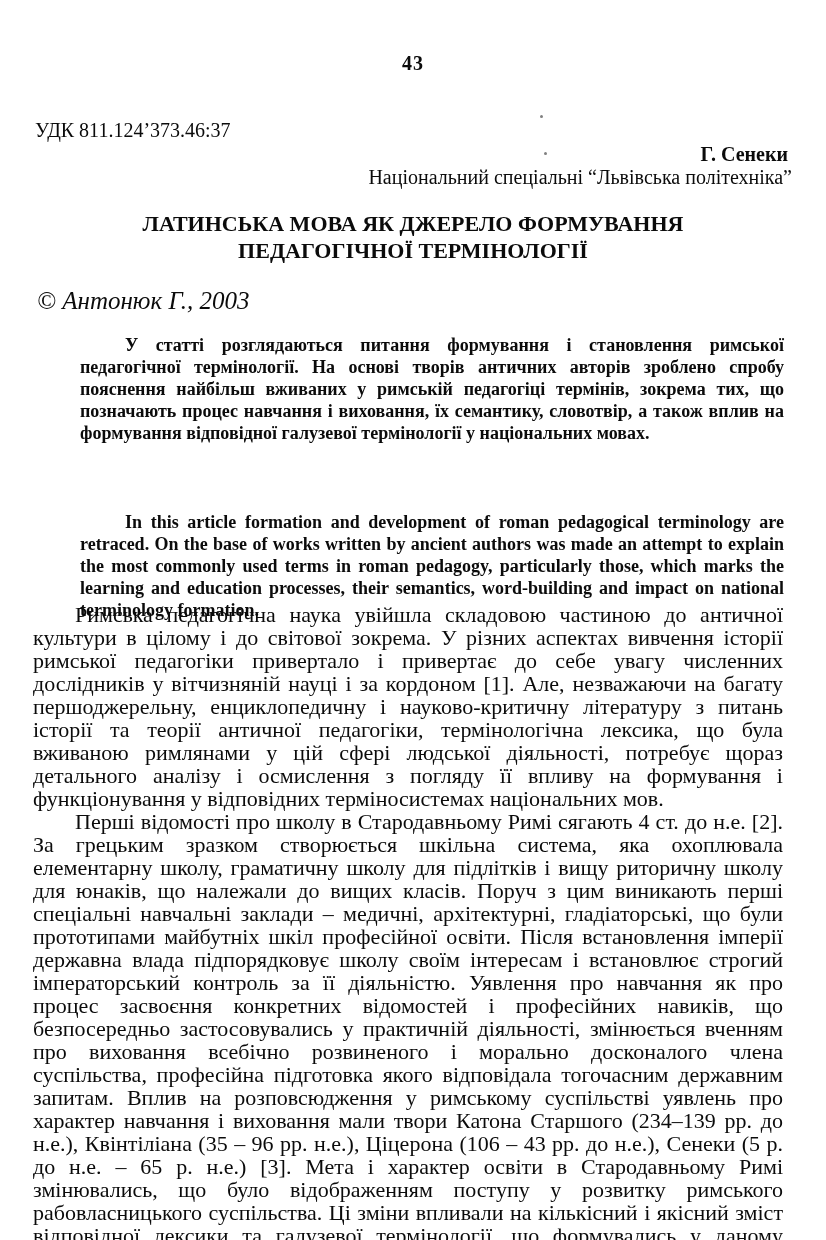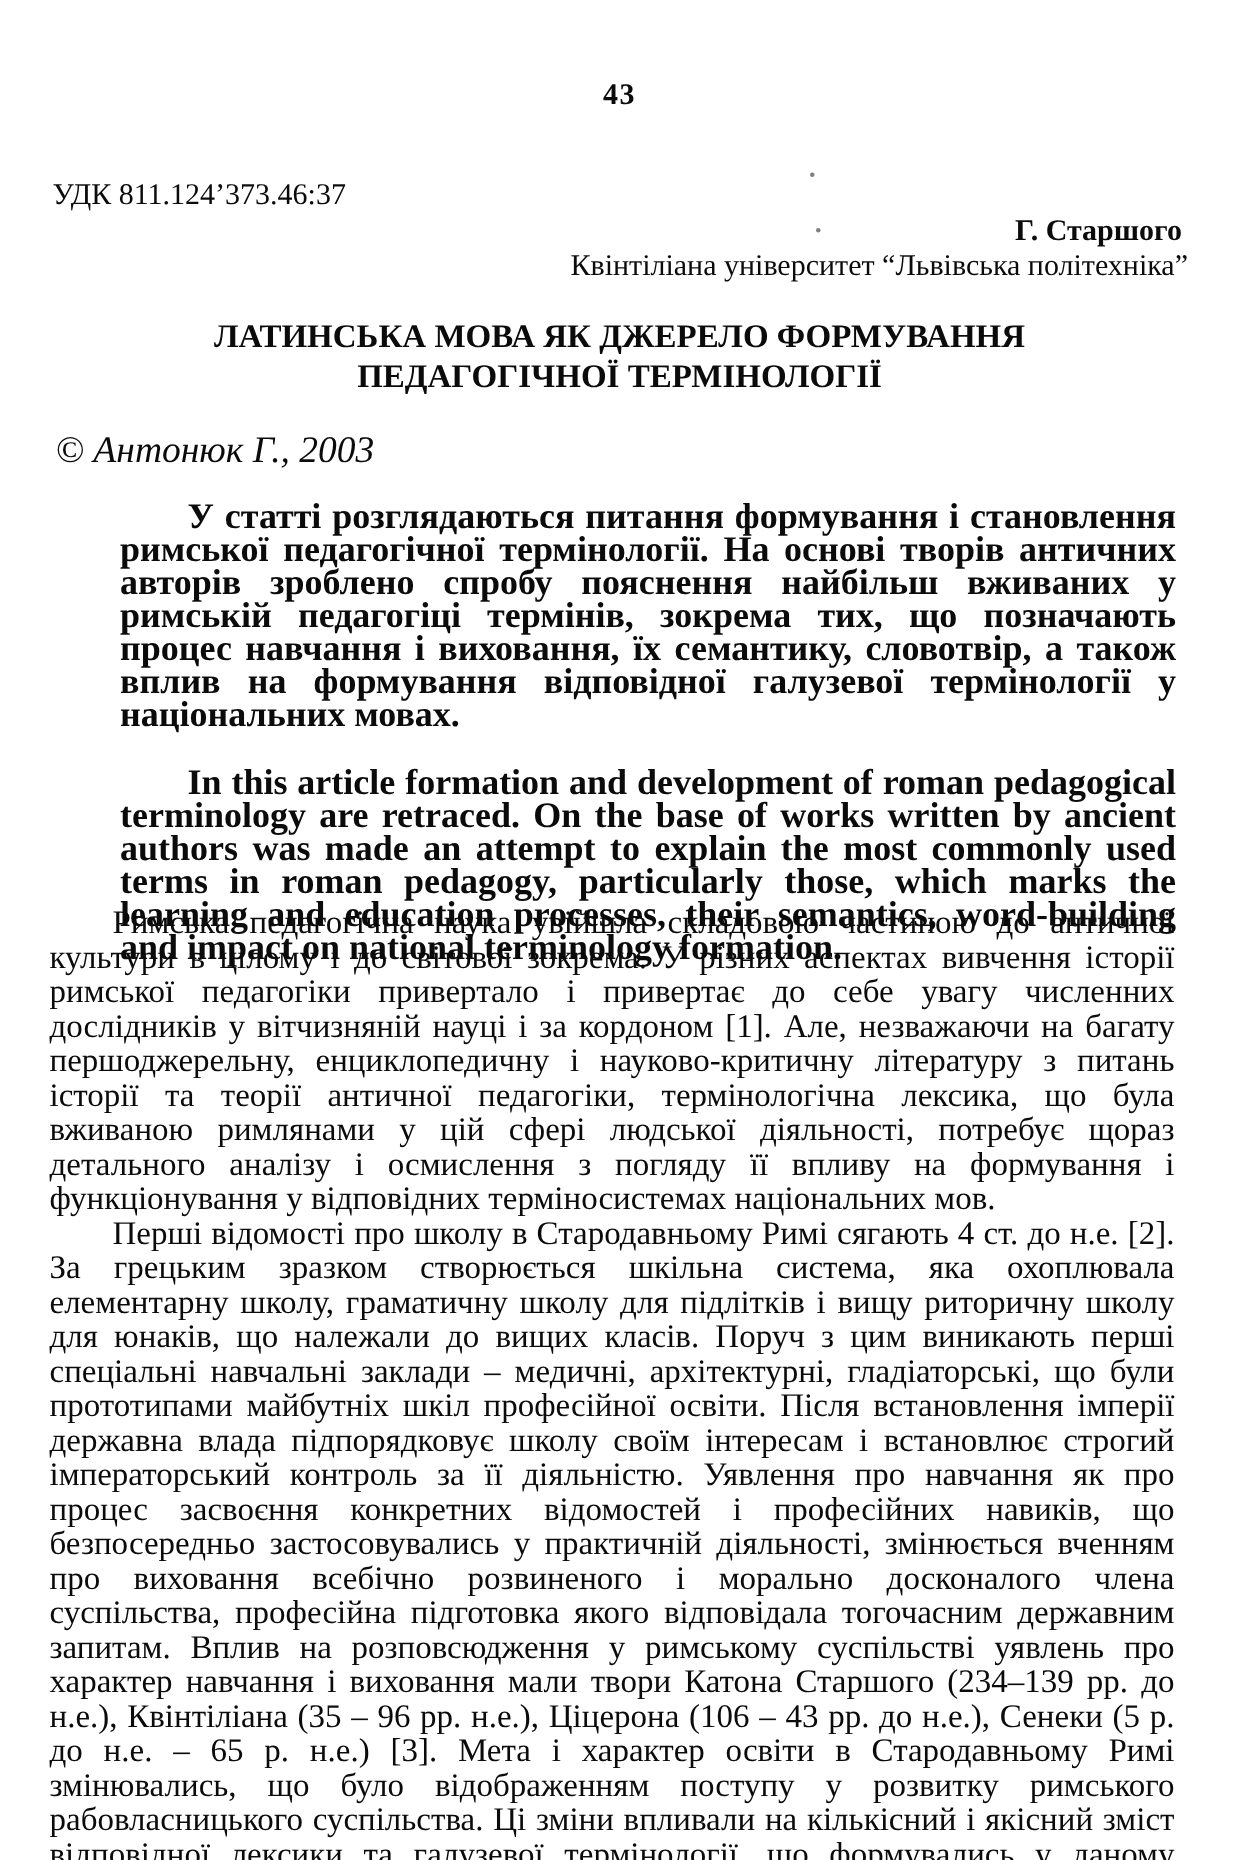--- a/index.html
+++ b/index.html
@@ -65,21 +65,21 @@
     top: 287px;
     left: 37px;
     font-size: 25px;
     font-style: italic;
   }
   .abstract {
     position: absolute;
     left: 80px;
     width: 704px;
     margin: 0;
-    font-size: 24px;
+    font-size: 18px;
     font-weight: bold;
     line-height: 22px;
     text-align: justify;
     text-indent: 45px;
   }
   .abstract-uk { top: 334px; }
   .abstract-en { top: 470px; margin-top: 41px; }
   .body-text {
     position: absolute;
     top: 603px;
@@ -106,23 +106,23 @@
 </style>
 </head>
 <body>
 
 <div class="scan-page">
 
   <div class="page-number">43</div>
 
   <div class="udc">УДК 811.124’373.46:37</div>
 
-  <div class="author">Г. Старшого</div>
+  <div class="author">Г. Сенеки</div>
 
-  <div class="affiliation">Квінтіліана університет “Львівська політехніка”</div>
+  <div class="affiliation">Національний спеціальні “Львівська політехніка”</div>
 
   <h1 class="title">
     <span class="title-line">ЛАТИНСЬКА МОВА ЯК ДЖЕРЕЛО ФОРМУВАННЯ</span>
     <span class="title-line">ПЕДАГОГІЧНОЇ ТЕРМІНОЛОГІЇ</span>
   </h1>
 
   <div class="copyright">© Антонюк Г., 2003</div>
 
   <p class="abstract abstract-uk">У статті розглядаються питання формування і становлення римської педагогічної термінології. На основі творів античних авторів зроблено спробу пояснення найбільш вживаних у римській педагогіці термінів, зокрема тих, що позначають процес навчання і виховання, їх семантику, словотвір, а також вплив на формування відповідної галузевої термінології у національних мовах.</p>
 

